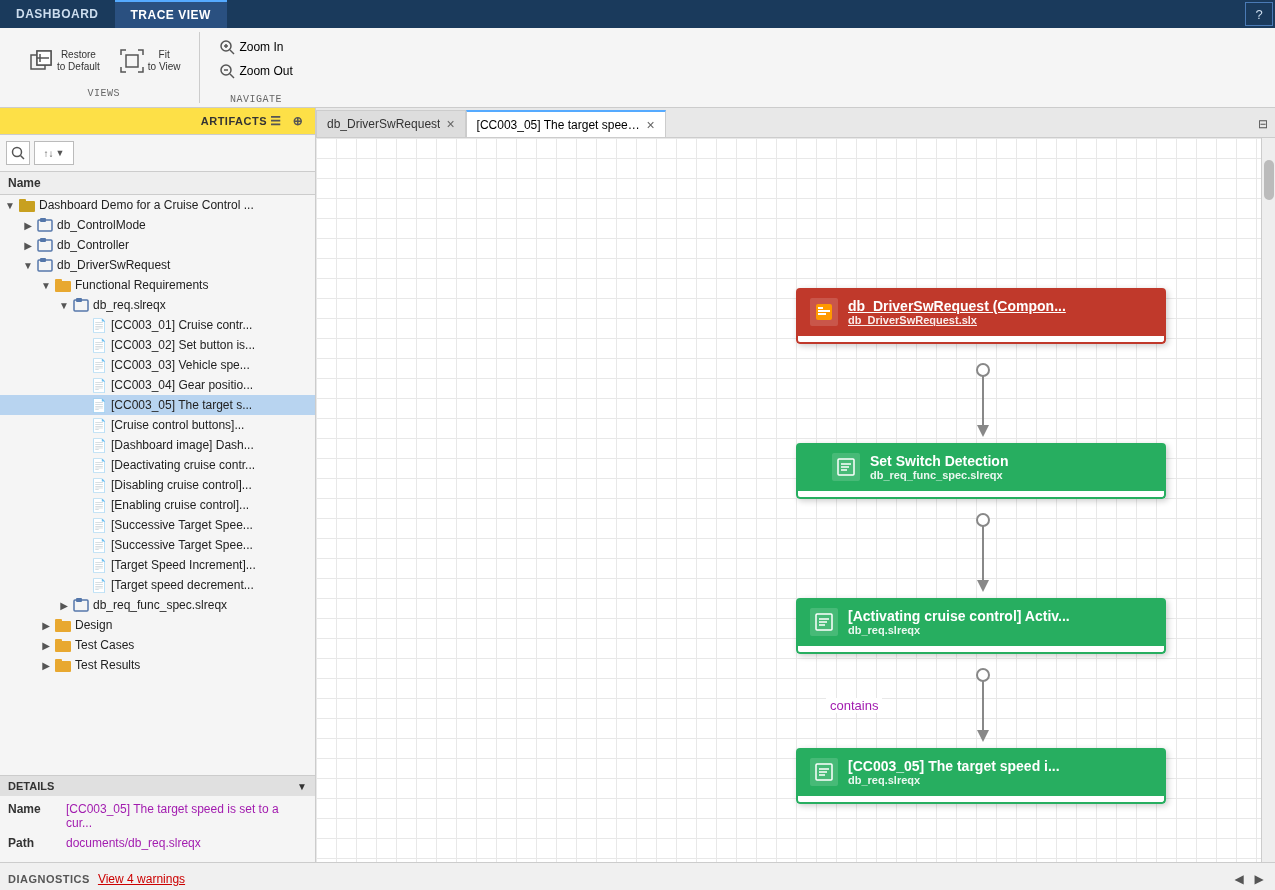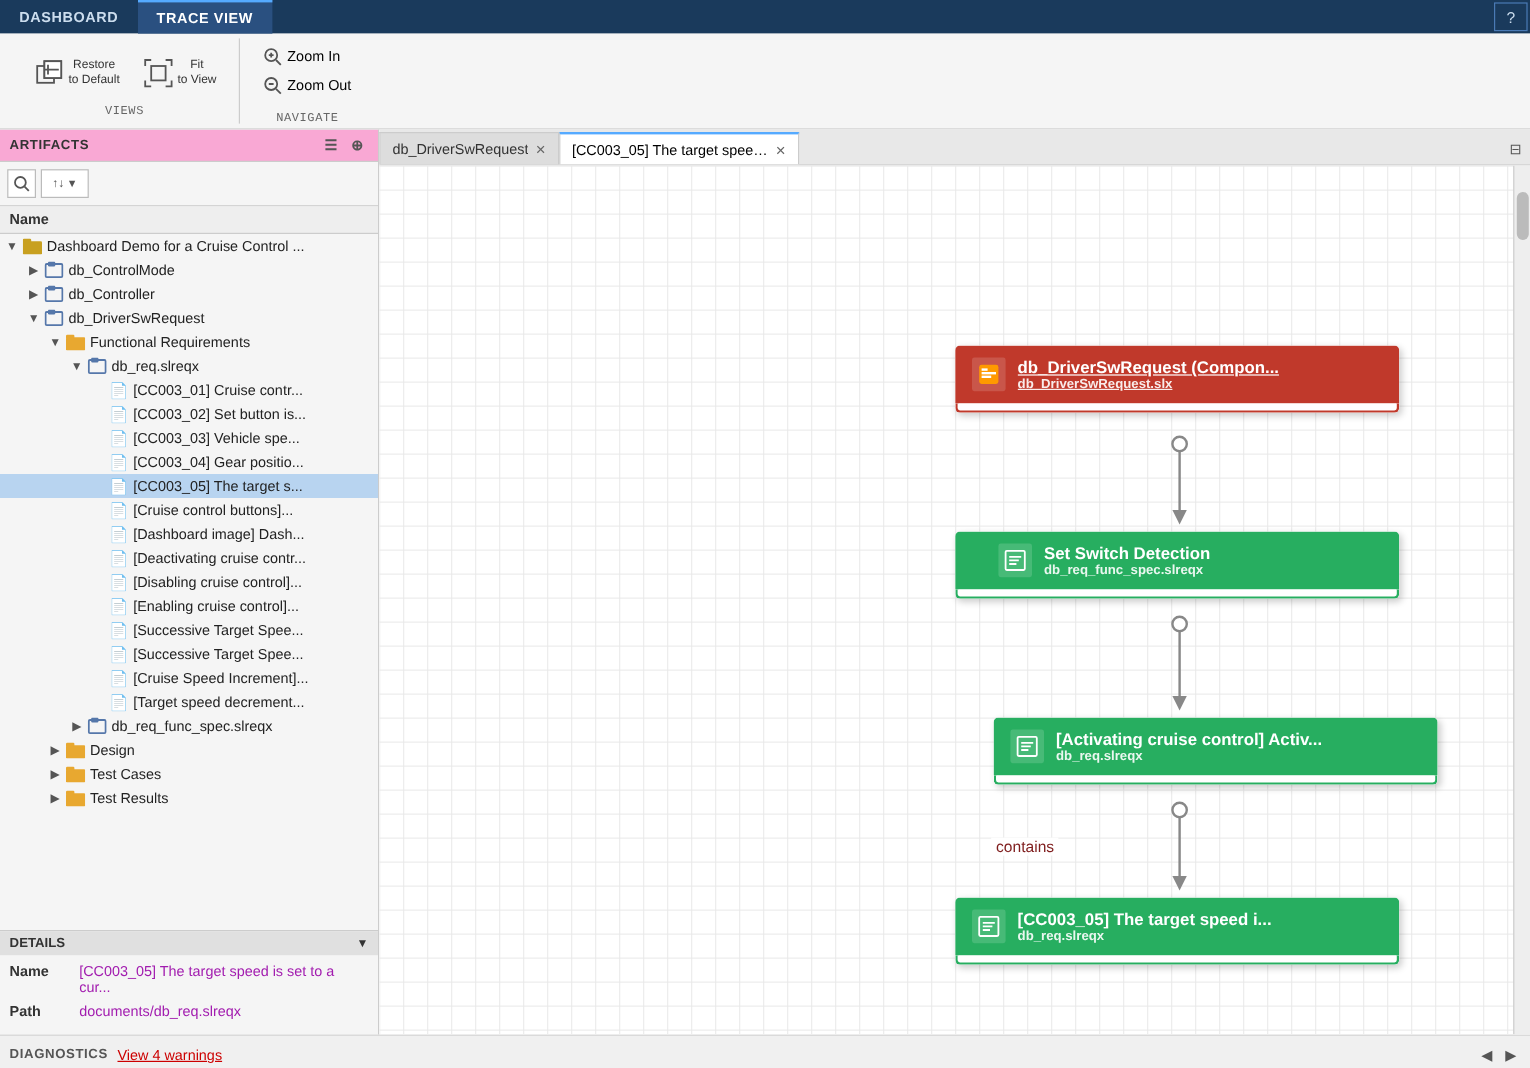--- a/index.html
+++ b/index.html
@@ -133,26 +133,26 @@
     .left-panel {
       width: 316px;
       min-width: 316px;
       background: #f5f5f5;
       border-right: 1px solid #ccc;
       display: flex;
       flex-direction: column;
       overflow: hidden;
     }
     .panel-header {
-      background: #f9a8d4;
+      background: #fde047;
       border-bottom: 1px solid #ccc;
       padding: 4px 8px;
       display: flex;
       align-items: center;
-      justify-content: space-between;
+      justify-content: flex-end;
       font-size: 11px;
       font-weight: bold;
       color: #333;
       text-transform: uppercase;
       letter-spacing: 0.5px;
     }
     .panel-header-icons {
       display: flex;
       gap: 4px;
     }
@@ -722,21 +722,21 @@
         <div class="tree-icon">
             <span style="color:#6699cc;font-size:13px;">📄</span>
           </div>
         <span class="tree-label">[Successive Target Spee...</span>
       </div>
       <div class="tree-item" style="padding-left:74px;">
         <div class="tree-toggle" style="visibility:hidden;"></div>
         <div class="tree-icon">
             <span style="color:#6699cc;font-size:13px;">📄</span>
           </div>
-        <span class="tree-label">[Cruise Speed Increment]...</span>
+        <span class="tree-label">[Target Speed Increment]...</span>
       </div>
       <div class="tree-item" style="padding-left:74px;">
         <div class="tree-toggle" style="visibility:hidden;"></div>
         <div class="tree-icon">
             <span style="color:#6699cc;font-size:13px;">📄</span>
           </div>
         <span class="tree-label">[Target speed decrement...</span>
       </div>
 
       <div class="tree-item" style="padding-left:56px;">
@@ -831,21 +831,21 @@
 
         <line x1="667" y1="382" x2="667" y2="450" stroke="#888" stroke-width="2" marker-end="url(#arrowhead)"></line>
 
         <line x1="667" y1="537" x2="667" y2="600" stroke="#888" stroke-width="2" marker-end="url(#arrowhead)"></line>
 
         <circle cx="667" cy="232" r="6" fill="white" stroke="#888" stroke-width="2"></circle>
         <circle cx="667" cy="382" r="6" fill="white" stroke="#888" stroke-width="2"></circle>
         <circle cx="667" cy="537" r="6" fill="white" stroke="#888" stroke-width="2"></circle>
       </svg>
 
-      <div style="position:absolute; left:510px; top:560px; font-size:13px; color:#7f1d1d; background:white; padding:0 4px;">contains</div>
+      <div style="position:absolute; left:510px; top:560px; font-size:13px; color:#a21caf; background:white; padding:0 4px;">contains</div>
 
       <div class="node-block" style="left:480px; top:150px;">
         <div class="node-header" style="background:#c0392b;text-decoration:underline;">
           <div class="node-header-icon">
             <svg width="20" height="20" viewBox="0 0 20 20">
               <rect x="2" y="2" width="16" height="16" rx="2" fill="#ff9900"></rect>
               <rect x="4" y="8" width="12" height="2" fill="white"></rect>
               <rect x="4" y="11" width="8" height="2" fill="white"></rect>
               <rect x="4" y="5" width="5" height="2" fill="white"></rect>
             </svg>
@@ -869,21 +869,21 @@
             </svg>
           </div>
           <div class="node-header-text">
             <div class="node-title">Set Switch Detection</div>
             <div class="node-subtitle">db_req_func_spec.slreqx</div>
           </div>
         </div>
         <div class="node-body" style="border-color:#27ae60; height:8px;"></div>
       </div>
 
-      <div class="node-block" style="left:480px; top:460px;margin-left:32px;">
+      <div class="node-block" style="left:480px; top:460px;">
         <div class="node-header" style="background:#27ae60;">
           <div class="node-header-icon">
             <svg width="20" height="20" viewBox="0 0 20 20">
               <rect x="2" y="2" width="16" height="16" rx="1" fill="none" stroke="white" stroke-width="1.5"></rect>
               <line x1="5" y1="7" x2="15" y2="7" stroke="white" stroke-width="1.5"></line>
               <line x1="5" y1="10" x2="13" y2="10" stroke="white" stroke-width="1.5"></line>
               <line x1="5" y1="13" x2="11" y2="13" stroke="white" stroke-width="1.5"></line>
             </svg>
           </div>
           <div class="node-header-text">

